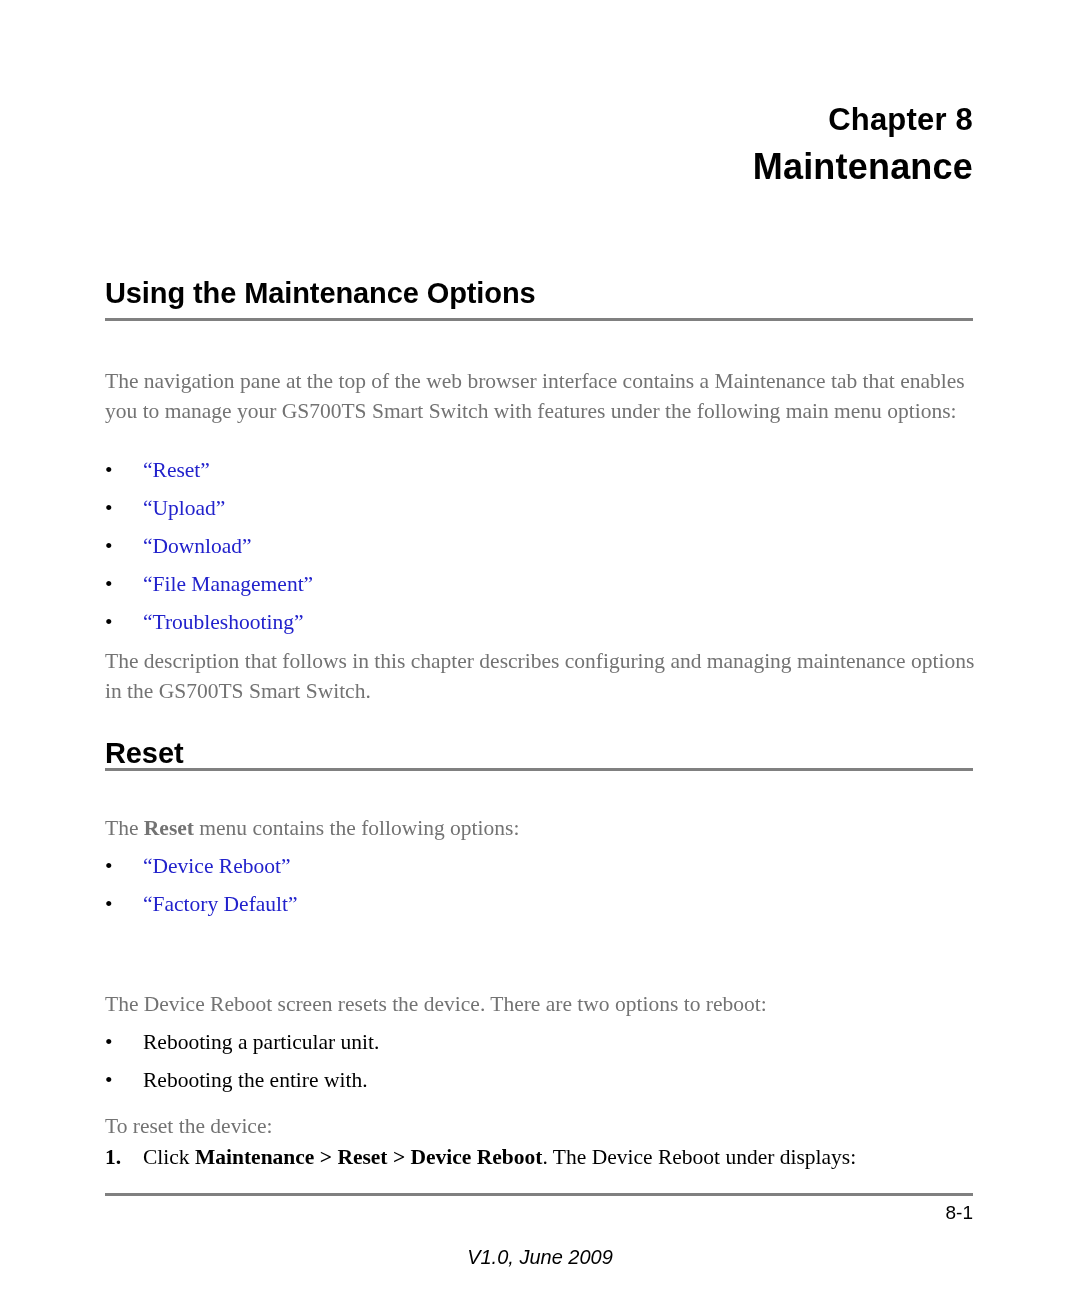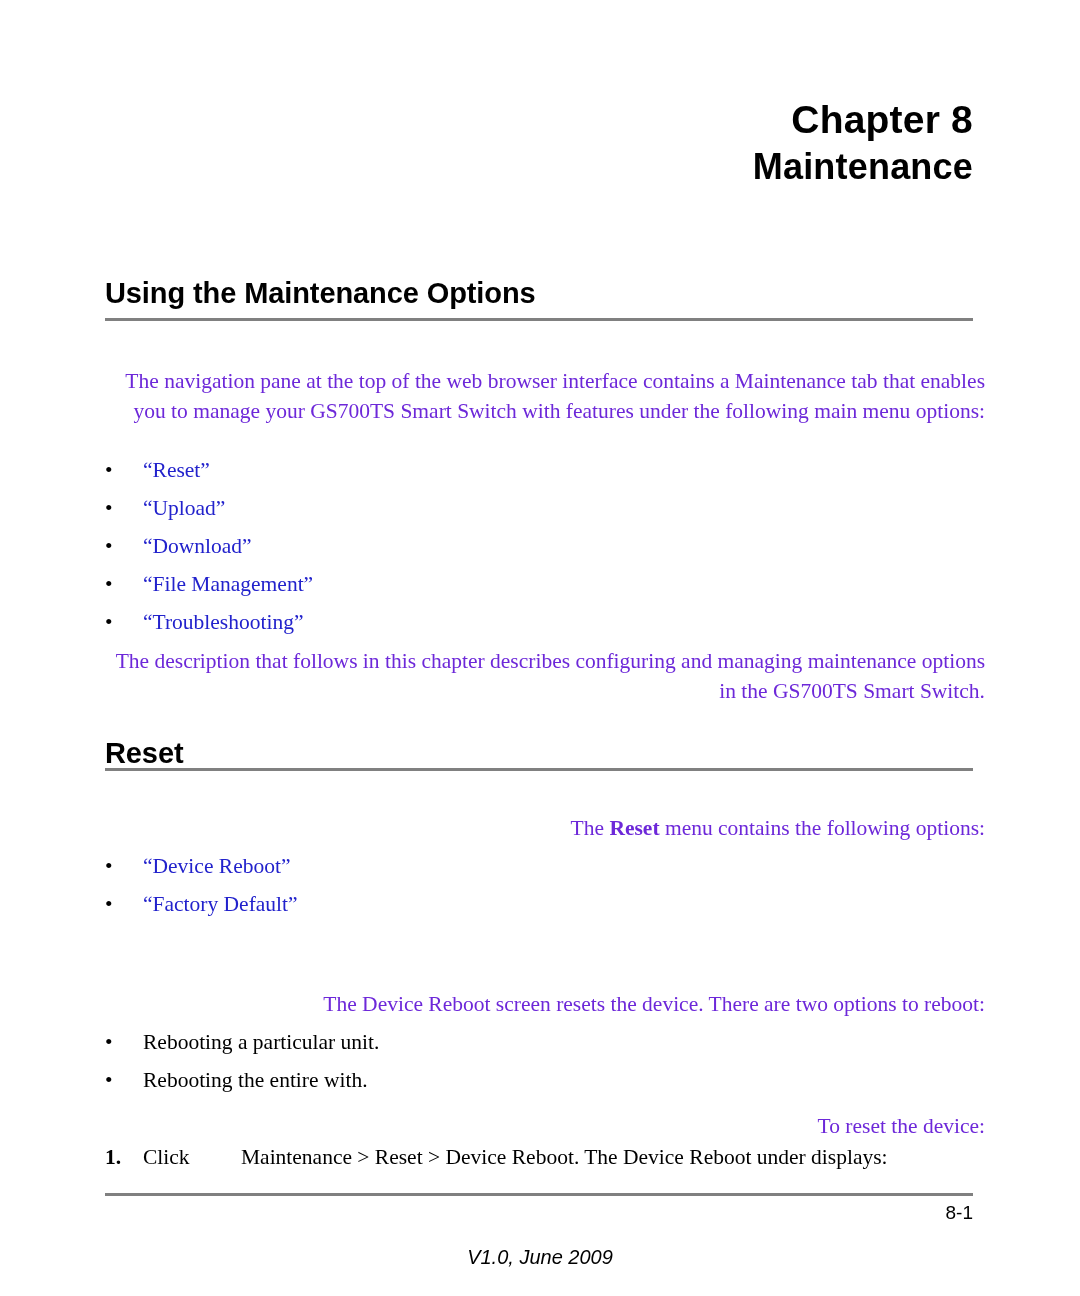--- a/index.html
+++ b/index.html
@@ -30,21 +30,21 @@
     position: absolute;
     left: 105px;
     top: 96px;
     width: 868px;
     text-align: right;
     font-family: "Liberation Sans", "DejaVu Sans", sans-serif;
     font-weight: bold;
     color: #000;
   }
   .chapter-line1 {
-    font-size: 39px;
+    font-size: 31px;
     line-height: 47px;
     letter-spacing: 0.2px;
   }
   .chapter-line2 {
     font-size: 36px;
     line-height: 47px;
     letter-spacing: 0.2px;
   }
 
   
@@ -79,22 +79,22 @@
   }
 
   
   .para {
     position: absolute;
     left: 105px;
     width: 880px;
     font-family: "Liberation Serif", "DejaVu Serif", serif;
     font-size: 21.5px;
     line-height: 30px;
-    color: #6d28d9;
-    text-align: right;
+    color: #737373;
+    text-align: left;
   }
   .para b { font-weight: bold; }
 
   
   .bullet-row {
     position: absolute;
     left: 105px;
     width: 880px;
     font-family: "Liberation Serif", "DejaVu Serif", serif;
     font-size: 21.5px;
@@ -137,21 +137,21 @@
     top: 0px;
     width: 26px;
     font-weight: bold;
     font-size: 21.5px;
     line-height: 29px;
   }
   .step-text {
     display: block;
     margin-left: 38px;
   }
-  .step-text b { font-weight: normal; margin-left: 46px; }
+  .step-text b { font-weight: bold; }
 
   
   .footer-rule {
     position: absolute;
     left: 105px;
     top: 1193px;
     width: 868px;
     height: 3px;
     background: #808080;
   }

